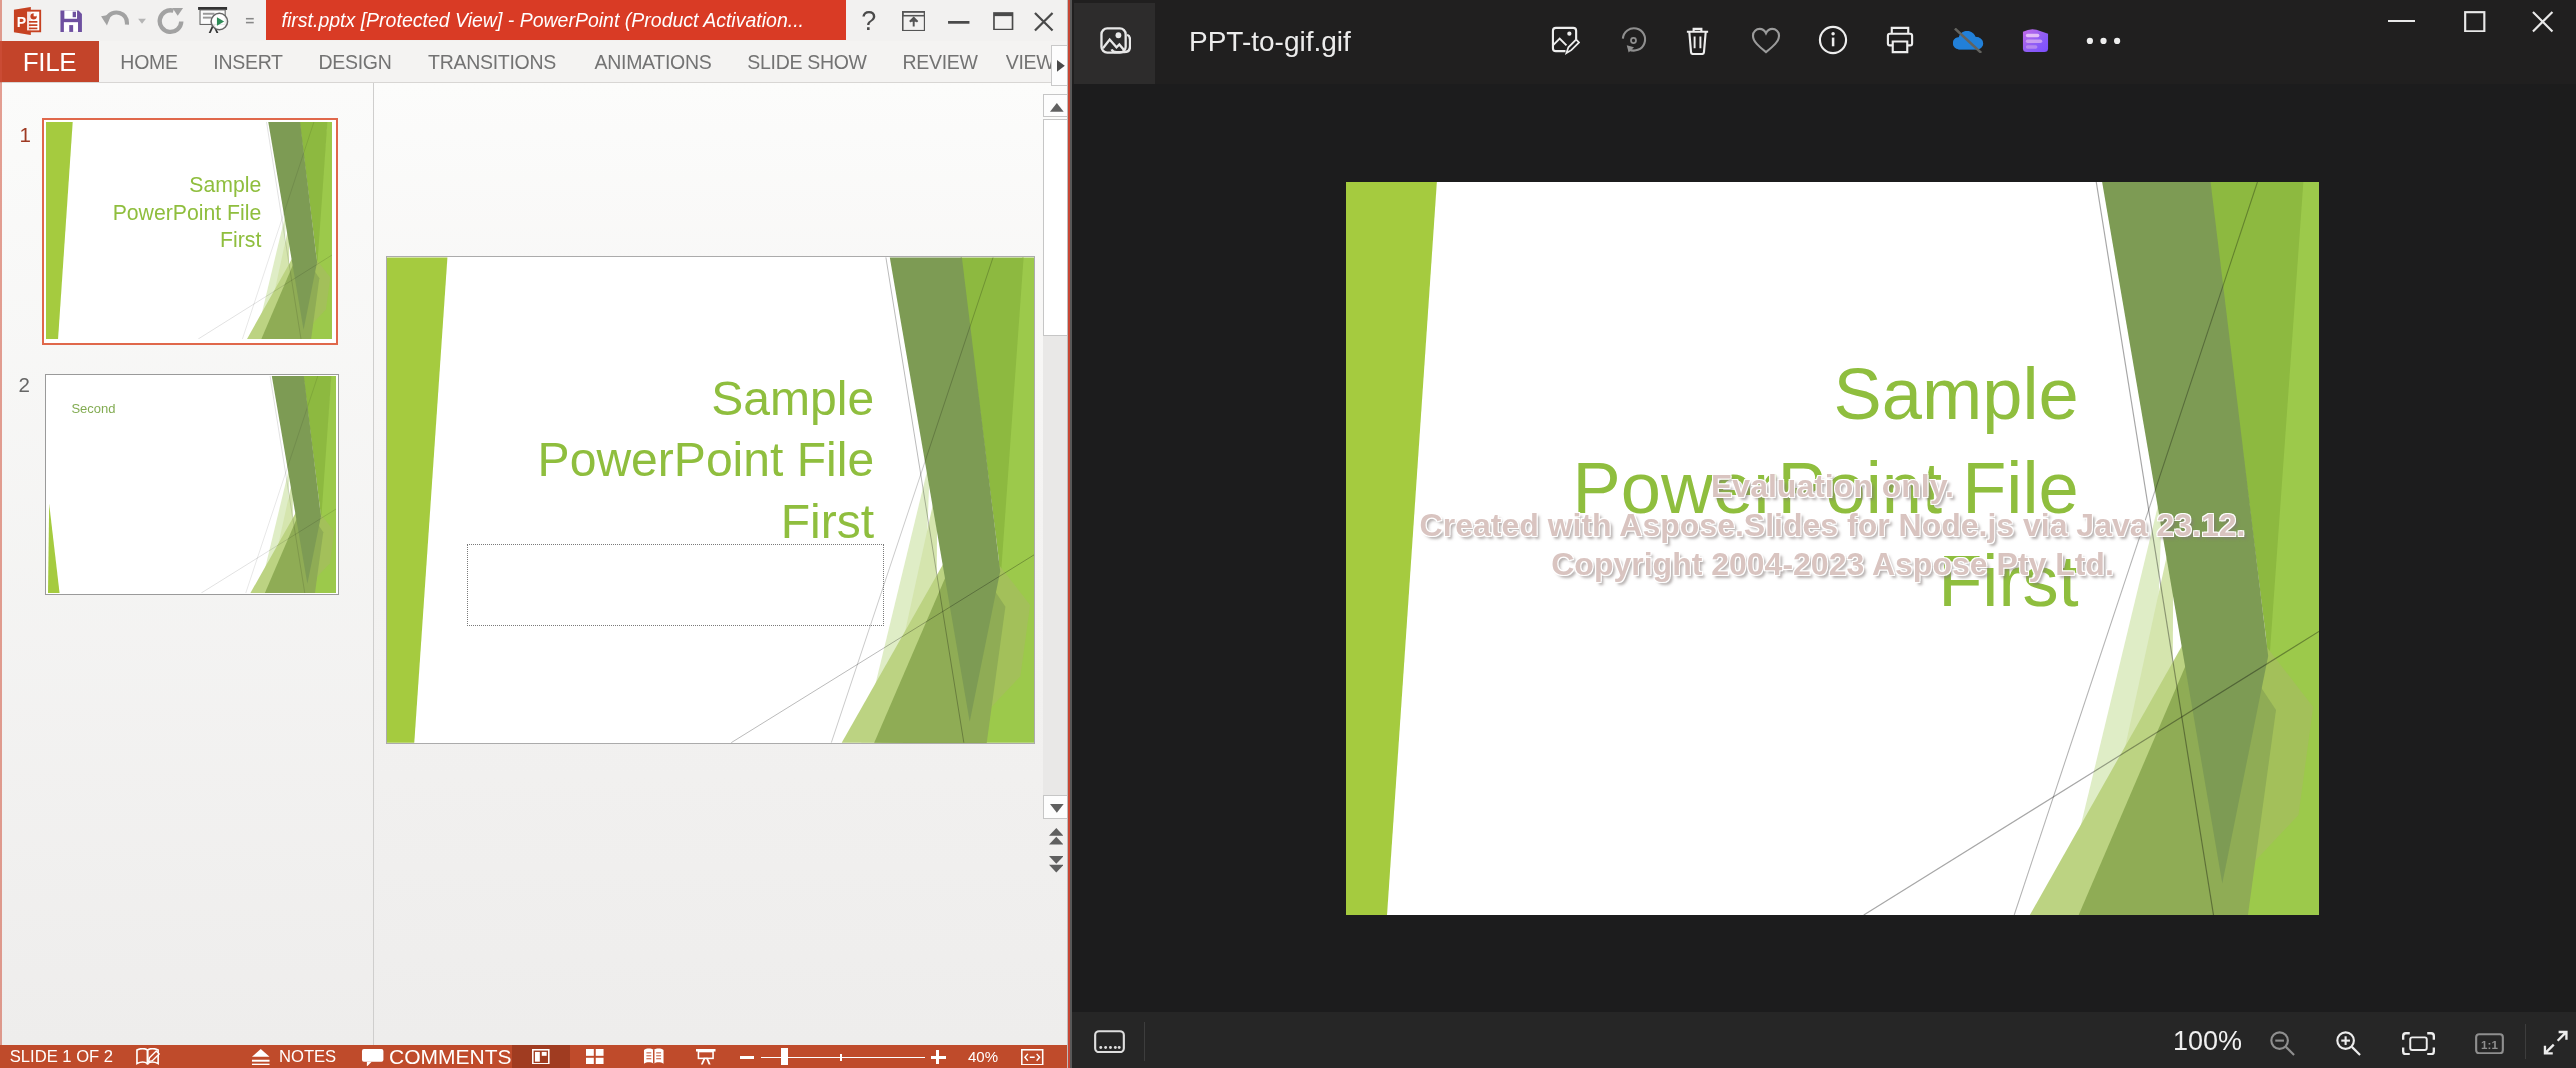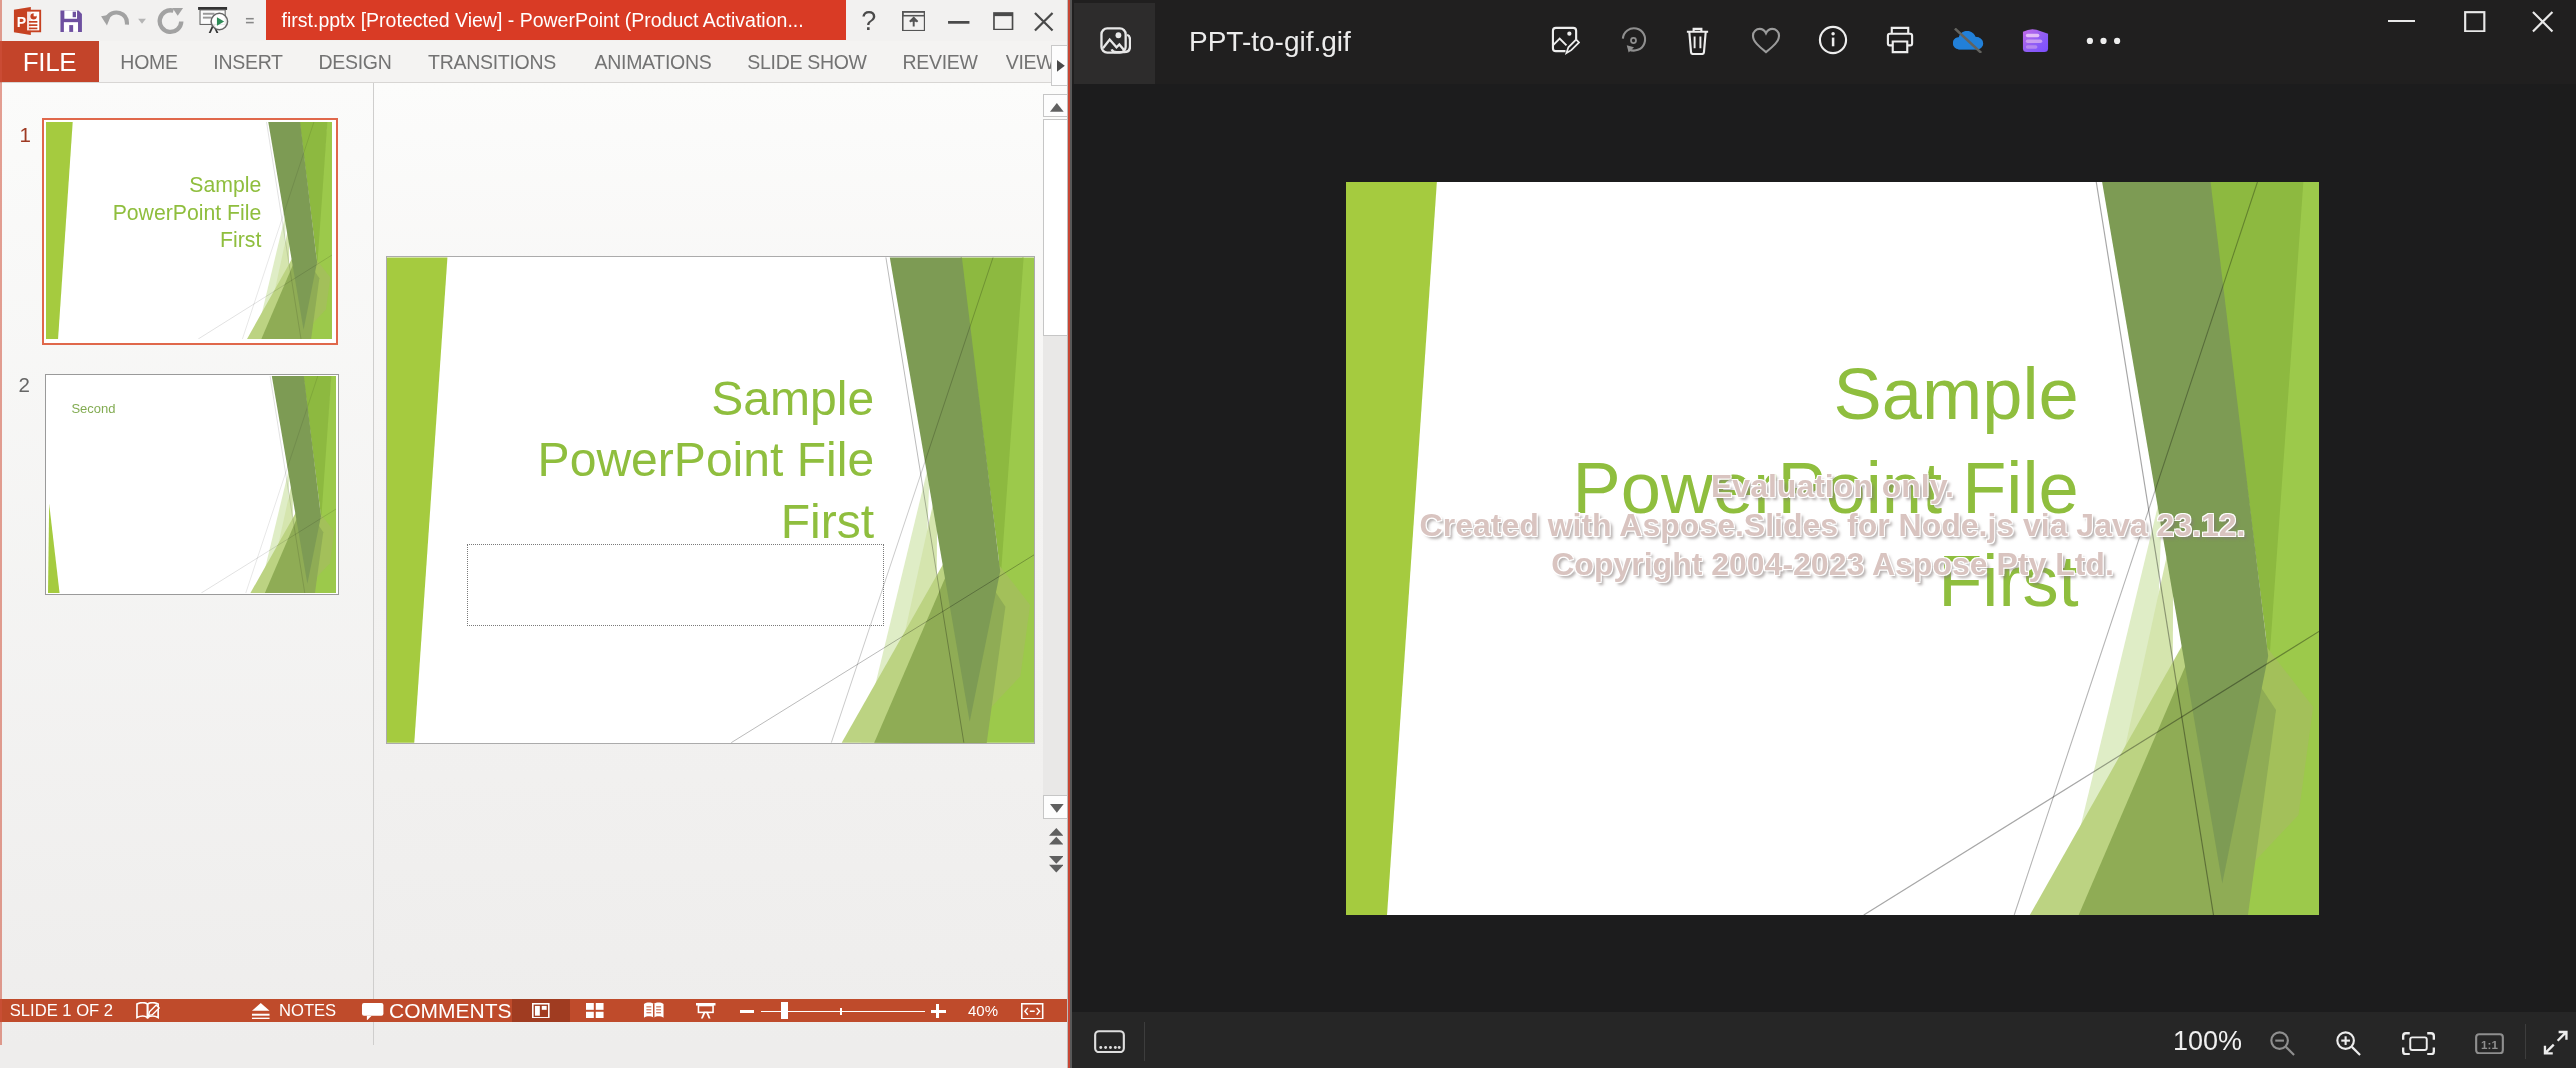--- a/index.html
+++ b/index.html
@@ -3,35 +3,35 @@
 <meta charset="utf-8">
 <style>
 * { margin:0; padding:0; box-sizing:border-box; }
 html,body { width:2576px; height:1068px; overflow:hidden; font-family:"Liberation Sans", sans-serif; }
 #stage { position:relative; width:2576px; height:1068px; background:#1c1c1c; }
 .abs { position:absolute; }
 
 
 #ppt { position:absolute; left:0; top:0; width:1071px; height:1068px; background:linear-gradient(#fcfcfb 83px, #f4f3f2 508px, #eeedec 1045px); }
 #qat { position:absolute; left:0; top:0; width:1071px; height:41px; background:#f2f1f0; }
-#titleblock { position:absolute; left:266px; top:0; width:580px; height:40px; background:#d93b25; color:#fff; font-size:19.5px; line-height:40px; padding-left:15.6px; white-space:nowrap; overflow:hidden; }
+#titleblock { position:absolute; left:266px; top:0; width:580px; height:40px; background:#d93b25; color:#fff; font-size:19.5px; line-height:40px; padding-left:15.6px; white-space:nowrap; overflow:hidden;font-style:italic; }
 #tabsrow { position:absolute; left:0; top:41px; width:1071px; height:42px; background:#f4f3f2; border-bottom:1px solid #d8d6d4; }
 .tab { position:absolute; top:0; height:41px; line-height:43px; font-size:19.5px; letter-spacing:-0.3px; color:#737373; transform:translateX(-50%); white-space:nowrap; }
 #filetab { position:absolute; left:0; top:0; width:99px; height:41px; background:#c3442a; color:#fff; font-size:26px; letter-spacing:-0.3px; text-align:center; line-height:43px; }
 #thumbpanel { position:absolute; left:0; top:83px; width:373px; height:962px; background:linear-gradient(#fbfbfa,#eeedec); }
 #pptdivider { position:absolute; left:373px; top:83px; width:1px; height:962px; background:#cfcecd; }
 #thumb1 { position:absolute; left:42px; top:118px; width:296px; height:227px; background:#fff; border:2.9px solid #e0684b; }
 #thumb1 svg { position:absolute; left:2px; top:2px; }
 #thumb2 { position:absolute; left:45px; top:374px; width:294px; height:221px; background:#fff; border:1px solid #9a9a9a; }
 #thumb2 svg { position:absolute; left:2px; top:1px; }
 .thumbnum { position:absolute; font-size:20.5px; }
 #editor { position:absolute; left:386px; top:256px; width:649px; height:488px; background:#fff; border:1px solid #ababab; }
 #placeholder { position:absolute; left:80px; top:287px; width:417px; height:82px; border:1px dotted #7a7a7a; }
 #vscroll { position:absolute; left:1043px; top:94px; width:25.4px; height:951px; background:transparent; }
-#statusbar { position:absolute; left:0; top:999px; width:1071px; height:23.4px; background:#bf4b2b; color:#fff; }
+#statusbar { position:absolute; left:0; top:1045px; width:1071px; height:23.4px; background:#bf4b2b; color:#fff; }
 #pptrightedge { position:absolute; left:1067px; top:0; width:4.9px; height:1068px; background:#c74634; border-left:1px solid #bdbcbb; border-right:2px solid #585858; }
 
 
 #photos { position:absolute; left:1072px; top:0; width:1476px; height:1068px; background:#1c1c1d; }
 #ph-titlebar { position:absolute; left:0; top:0; width:1504px; height:84px; background:#201f1f; }
 #ph-tile { position:absolute; left:2px; top:2.9px; width:81px; height:81px; background:#2d2c2c; }
 #ph-name { position:absolute; left:117px; top:0; height:84px; line-height:84px; color:#ececec; font-size:28px; }
 #ph-img { position:absolute; left:274px; top:182px; width:973px; height:733px; background:#fff; }
 #watermark { position:absolute; left:274px; top:467px; width:973px; text-align:center; font-weight:bold; font-size:32px; line-height:39px; color:#d9c4c0; text-shadow:-1px -1px 0 #ffffff, 1px -1px 0 #ffffff, -1px 1px 0 #ffffff, 1px 1px 0 #ffffff, 2.9px 2.9px 2.9px rgba(130,120,118,0.6); }
 #ph-bottombar { position:absolute; left:0; top:1012px; width:1504px; height:57px; background:#262626; }

